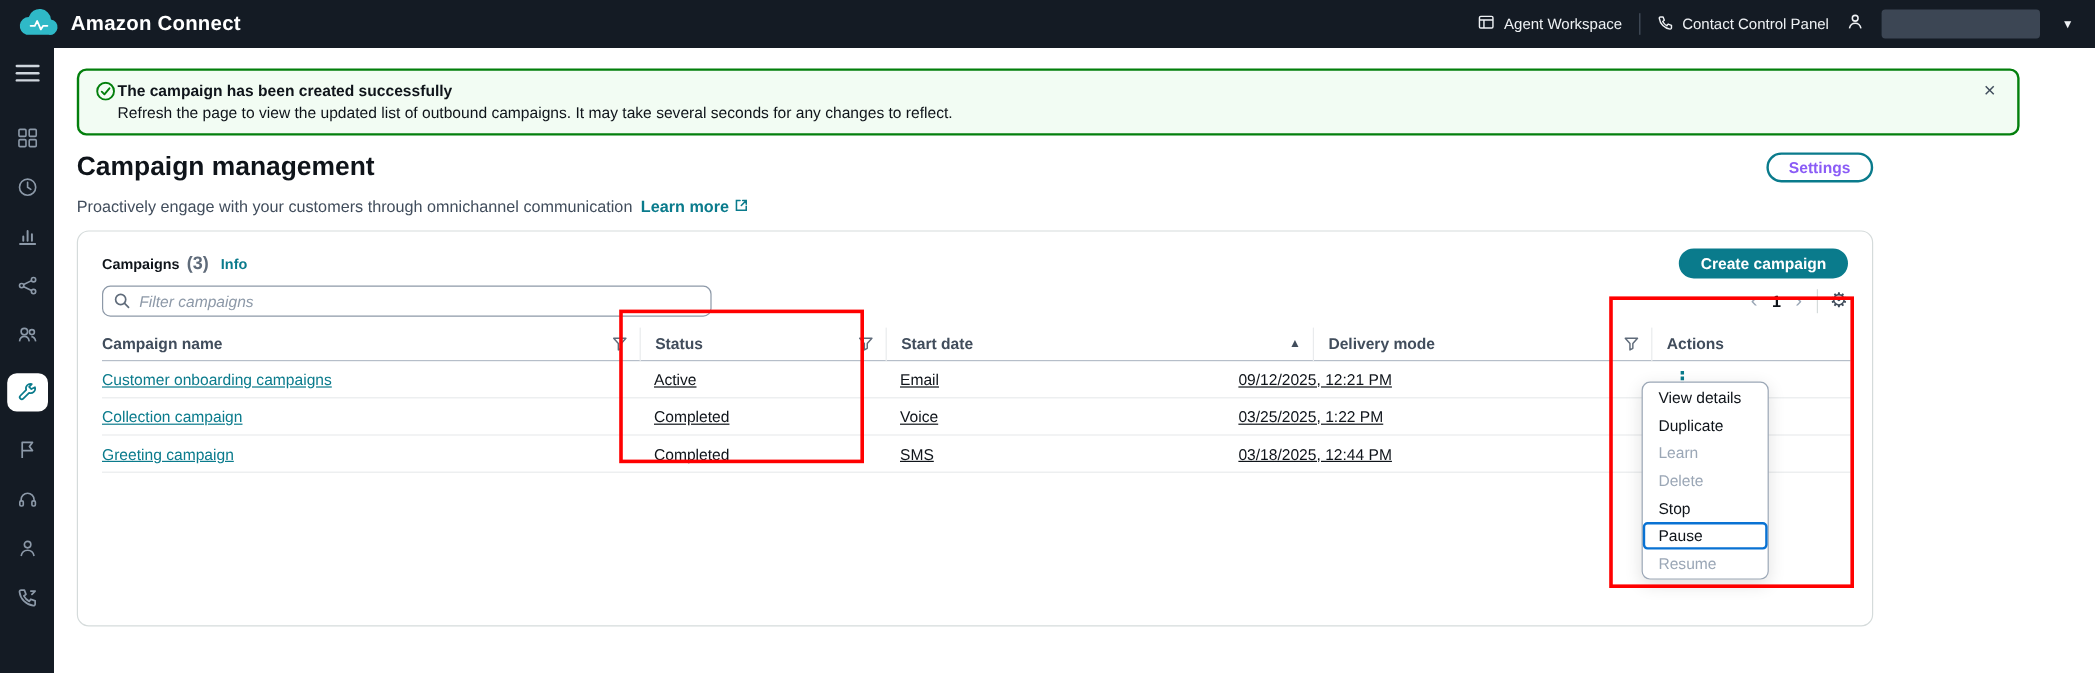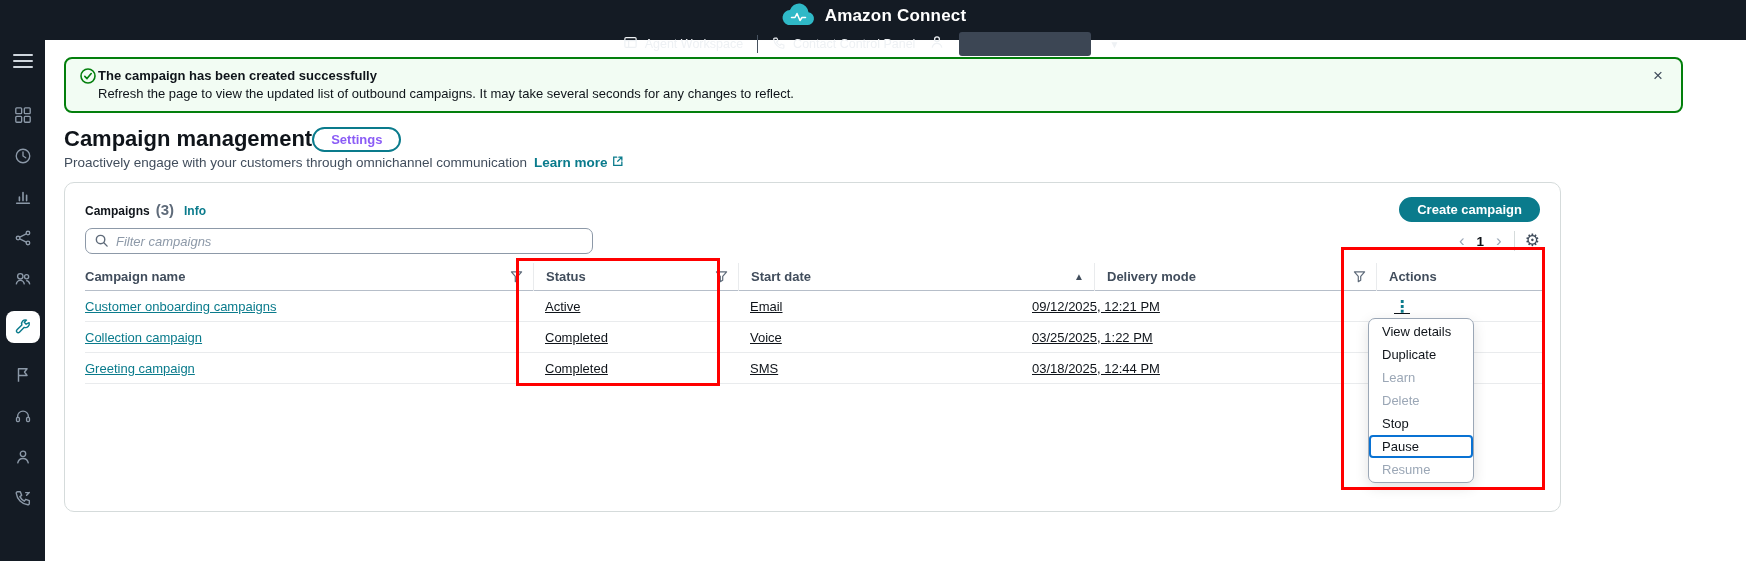--- a/index.html
+++ b/index.html
@@ -3,21 +3,21 @@
 <meta charset="utf-8">
 <style>
   * { box-sizing: border-box; margin: 0; padding: 0; }
   html,body { width:1746px; height:561px; }
   body { font-family: "Liberation Sans", "DejaVu Sans", sans-serif; background:#fff; }
   #app { position:relative; width:1746px; height:561px; overflow:hidden; background:#fff; }
 
   
   .top-header { position:absolute; left:0; top:0; width:1746px; height:40px;
     background:#141b24; display:flex; align-items:center; justify-content:space-between;
-    padding:0 14px 0 14px; z-index:30;flex-direction:column; }
+    padding:0 14px 0 14px; z-index:30; }
   .brand { display:flex; align-items:center; gap:9px; }
   .brand-name { color:#fff; font-size:17px; font-weight:bold; letter-spacing:.2px; }
   .header-right { display:flex; align-items:center; gap:14px; color:#e6eaef; }
   .hnav { display:flex; align-items:center; gap:7px; font-size:12.5px; cursor:pointer; color:#eef1f4; }
   .hdivider { width:1px; height:18px; background:#47525f; }
   .user-box { width:132px; height:24px; background:#3c4654; border-radius:3px; }
   .caret { font-size:10px; color:#eef1f4; padding:0 4px; }
 
   
   .sidebar { position:absolute; left:0; top:40px; width:45px; height:521px; background:#141b24;
@@ -33,25 +33,25 @@
   .main { position:absolute; left:45px; top:40px; width:1701px; height:521px; padding:17px 0 0 19px; background:#fff; }
 
   .flash-banner { width:1619px; border:2px solid #037f0c; background:#f2fcf3; border-radius:8px;
     padding:8px 14px; display:flex; align-items:flex-start; gap:2px; }
   .flash-texts { flex:1; }
   .flash-title { font-size:13px; font-weight:bold; color:#0f141a; line-height:18px; }
   .flash-msg { font-size:13px; color:#0f141a; line-height:18px; }
   .flash-close { font-size:17px; color:#414d5c; cursor:pointer; line-height:18px; padding:0 4px; }
 
   .content { width:1497px; }
-  .page-head-row { margin-top:13px; display:flex; align-items:center; justify-content:flex-start; }
+  .page-head-row { margin-top:13px; display:flex; align-items:center; justify-content:space-between; }
   .page-title { font-size:22px; font-weight:bold; color:#0f141a; }
   .btn-outline { border:2px solid #0a7b8c; color:#8b5cf6; background:#fff; border-radius:16px;
     font-size:13px; font-weight:bold; padding:3px 17px; cursor:pointer; font-family:inherit; }
-  .subtitle-row { margin-top:3px; font-size:13.5px; color:#414d5c; display:flex; align-items:center; gap:7px; }
+  .subtitle-row { margin-top:13px; font-size:13.5px; color:#414d5c; display:flex; align-items:center; gap:7px; }
   .link { color:#0a7b8c; cursor:pointer; }
   .learn-more { font-weight:bold; font-size:13.5px; display:flex; align-items:center; gap:4px; text-decoration:none; }
 
   
   .card { margin-top:12px; width:1497px; min-height:330px; background:#fff;
     border:1px solid #d5dbdb; border-radius:10px; padding:10px 20px 20px 20px; }
   .card-head { display:flex; align-items:center; justify-content:space-between; height:32px; }
   .card-title-wrap { display:flex; align-items:baseline; gap:6px; }
   .card-title { font-size:12px; font-weight:bold; color:#0f141a; }
   .card-count { font-size:15px; font-weight:bold; color:#5f6b7a; }

